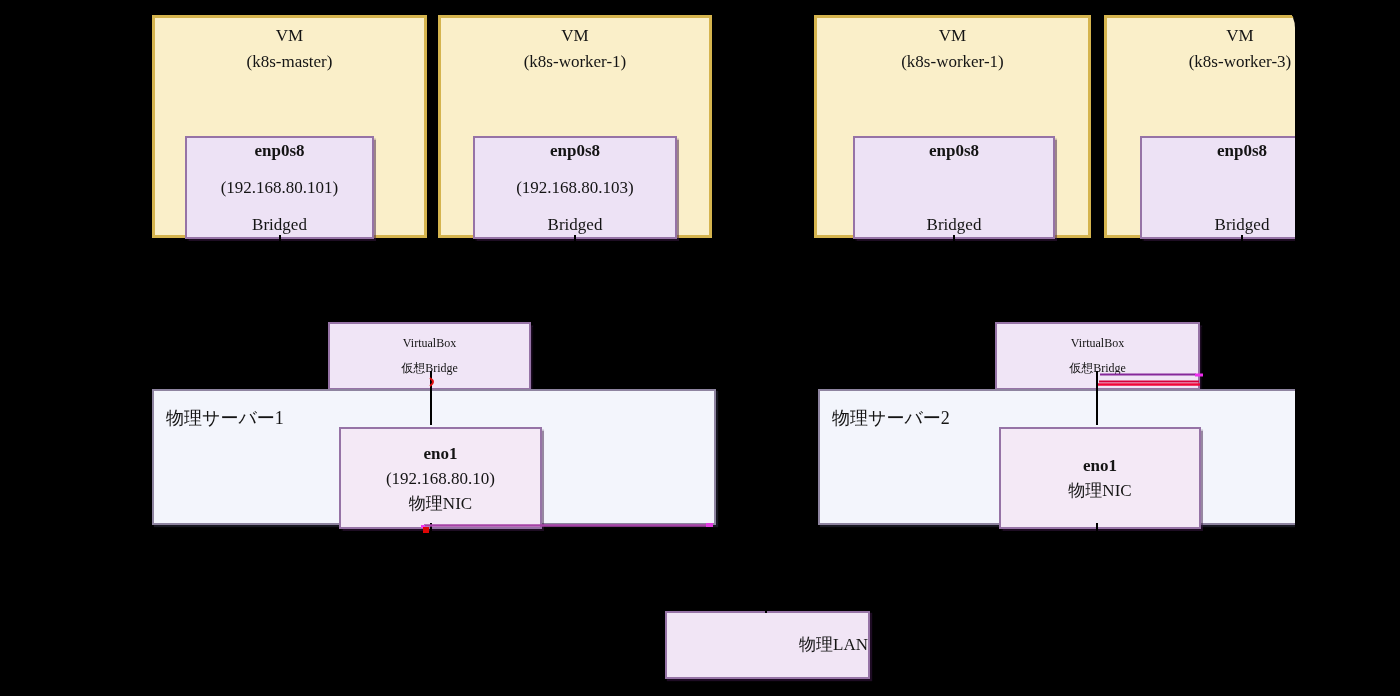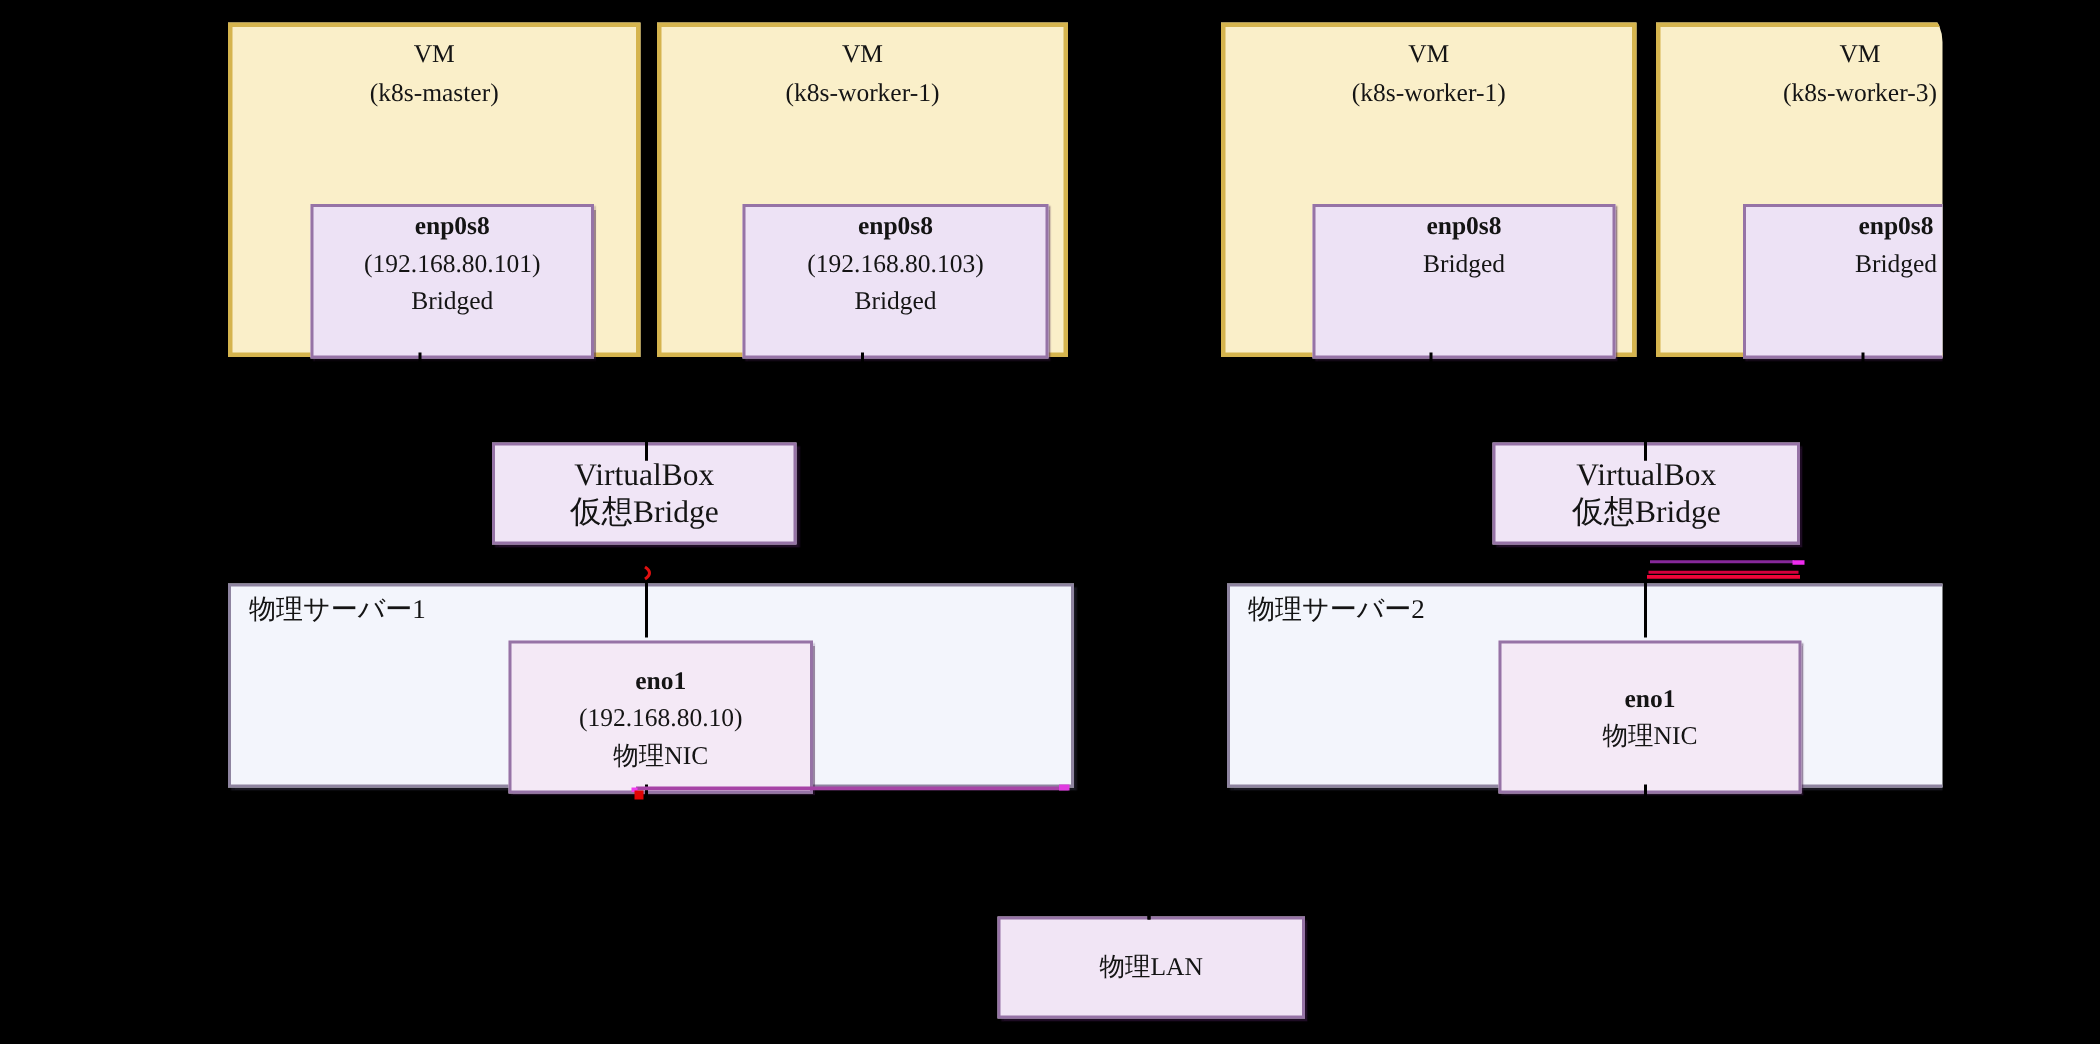--- a/index.html
+++ b/index.html
@@ -21,51 +21,51 @@
   .vm{
     background:var(--vm-fill);border:3px solid var(--vm-border);
     height:223px;top:15px;box-shadow:2px 2px 2px rgba(0,0,0,.45);
     text-align:center;font-size:17px;line-height:26px;padding-top:5px;
   }
   .vm1{left:152px;width:275px;} .vm2{left:438px;width:274px;}
   .vm3{left:814px;width:277px;} .vm4{left:1104px;width:272px;}
   .nic{
     background:var(--nic-fill);border:2px solid var(--nic-border);
     height:103px;top:118px;box-shadow:1.5px 1.5px 1px rgba(60,25,70,.5);
-    display:flex;flex-direction:column;justify-content:flex-start;
-    text-align:center;font-size:17px;line-height:25px;margin-left:22px;
+    display:flex;flex-direction:column;justify-content:space-between;
+    text-align:center;font-size:17px;line-height:25px;
   }
   .nic1{left:30px;width:189px;} .nic2{left:32px;width:204px;}
   .nic3{left:36px;width:202px;} .nic4{left:33px;width:204px;}
   .bridge{
     background:var(--bridge-fill);border:2px solid var(--nic-border);
-    height:68px;top:295px;box-shadow:2px 2.5px 1px rgba(50,20,60,.6);
+    height:68px;top:322px;box-shadow:2px 2.5px 1px rgba(50,20,60,.6);
     display:flex;flex-direction:column;justify-content:center;
-    text-align:center;font-size:21px;line-height:25px;
+    text-align:center;font-size:12px;line-height:25px;
   }
   .bridge1{left:328px;width:203px;} .bridge2{left:995px;width:205px;}
   .server{
     background:var(--server-fill);border:2px solid var(--server-border);
     height:136px;top:389px;box-shadow:2px 2px 1px rgba(40,40,55,.6);
   }
   .server1{left:152px;width:564px;} .server2{left:818px;width:564px;}
-  .server-label{position:absolute;left:12px;top:4px;font-size:18px;line-height:22px;text-align:right;}
+  .server-label{position:absolute;left:12px;top:16px;font-size:18px;line-height:22px;text-align:right;}
   .eno{
     background:var(--eno-fill);border:2px solid var(--nic-border);
     height:102px;top:36px;box-shadow:1.5px 1.5px 1px rgba(60,25,70,.5);
     display:flex;flex-direction:column;justify-content:center;
     text-align:center;font-size:17px;line-height:25px;
   }
   .eno1{left:185px;width:203px;} .eno2{left:179px;width:202px;}
   .lan{
     background:var(--lan-fill);border:2px solid var(--nic-border);
     left:665px;top:611px;width:205px;height:68px;
     box-shadow:2px 2px 1px rgba(50,20,60,.6);
     display:flex;flex-direction:column;justify-content:center;
-    text-align:center;font-size:17px;line-height:26px;
+    text-align:right;font-size:17px;line-height:26px;
   }
   .bold{font-weight:bold;}
   svg.overlay{position:absolute;left:0;top:0;width:1400px;height:696px;pointer-events:none;}
 </style>
 </head>
 <body>
 
 <div class="canvas">
 
   <div class="box vm vm1">

